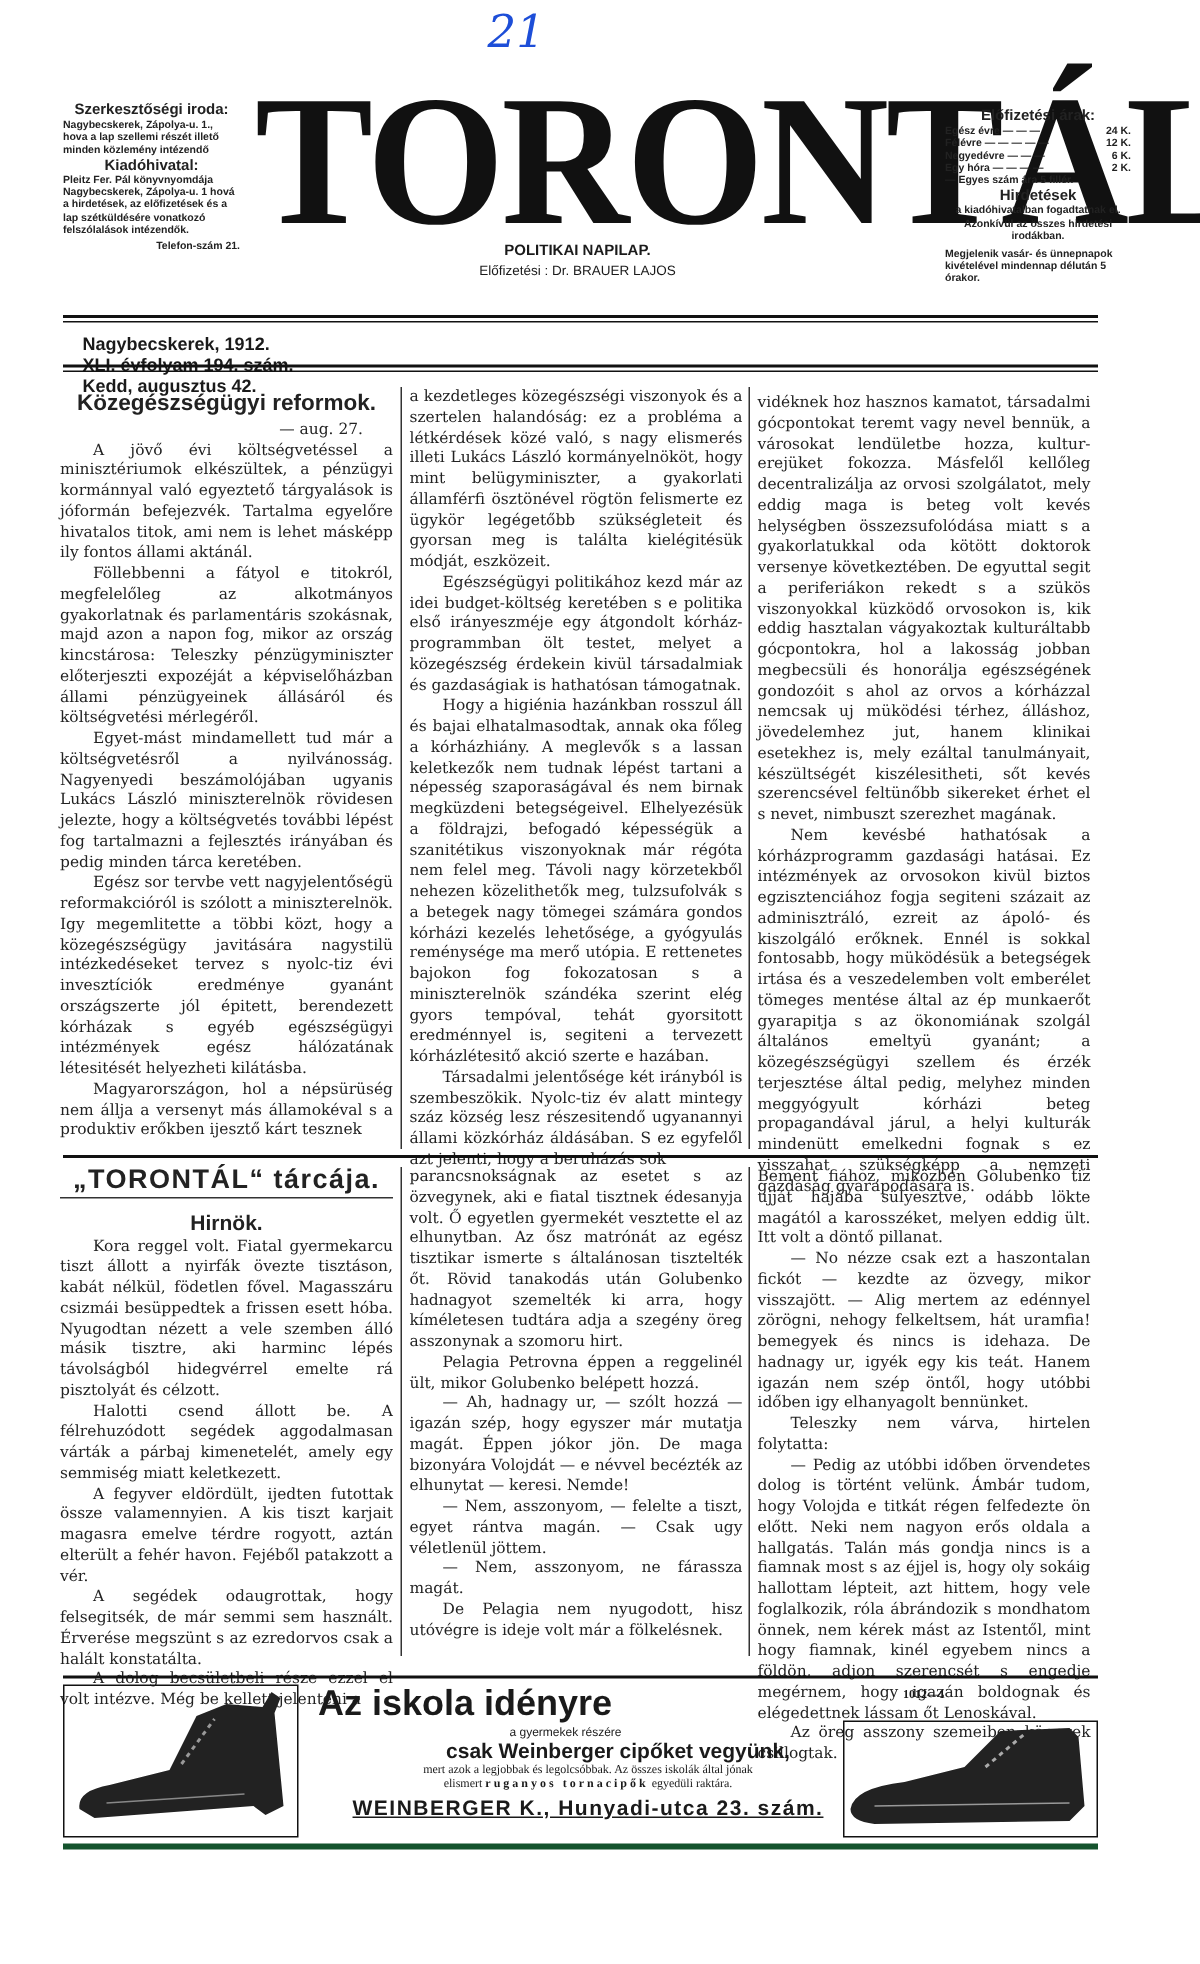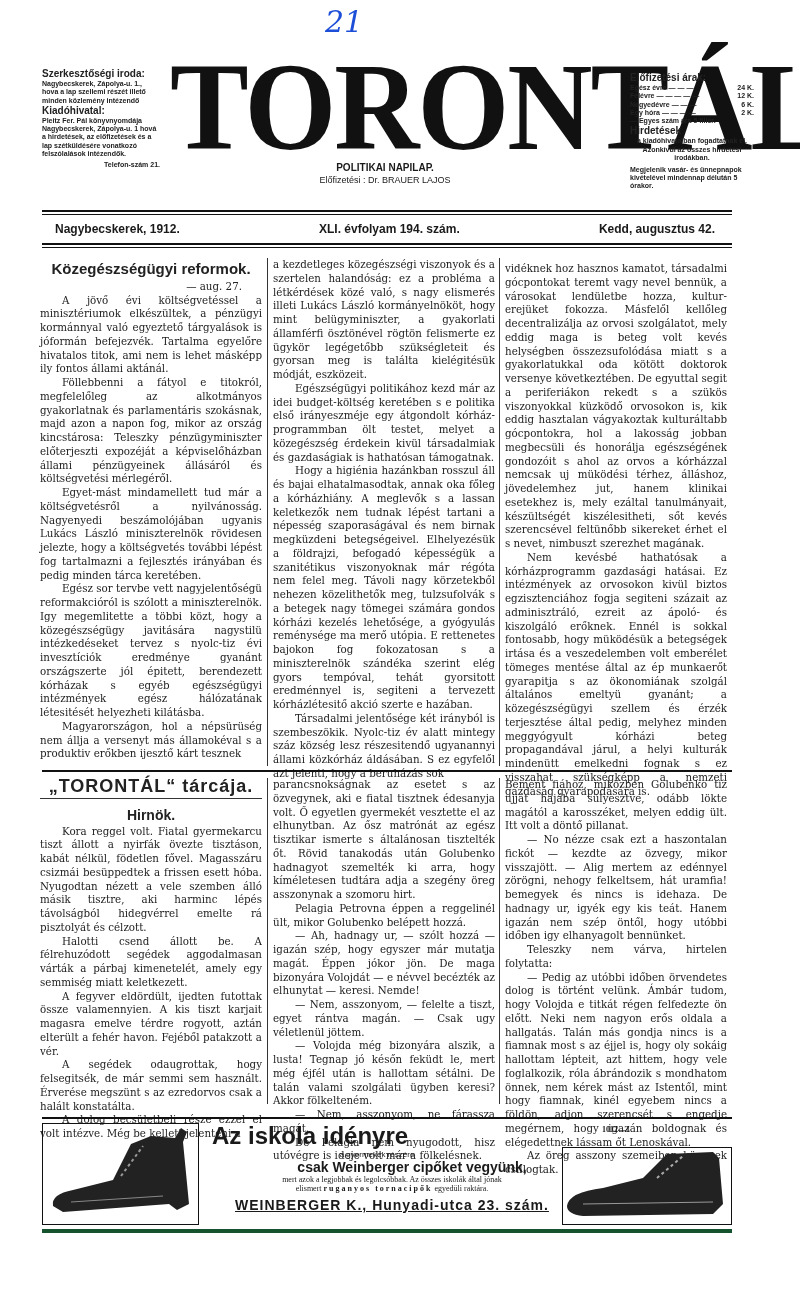--- a/index.html
+++ b/index.html
@@ -1,31 +1,31 @@
 <!DOCTYPE html>
 <html><head>
 <meta charset="utf-8">
 <style>
   html,body{margin:0;padding:0;background:#fff;}
   body{width:800px;height:1309px;position:relative;overflow:hidden;color:#1a1a1a;font-family:"DejaVu Serif",serif;}
   .abs{position:absolute;}
   .handnum{left:325px;top:4px;font-family:"DejaVu Serif",serif;font-style:italic;font-size:30px;color:#1d4ed8;}
   
   .side{font-family:"Liberation Sans",sans-serif;font-size:7px;line-height:8.2px;font-weight:bold;color:#222;}
-  .side .h{font-size:10px;font-weight:bold;margin:2px 0 2px;}
+  .side .h{font-size:10px;font-weight:bold;text-align:center;margin:2px 0 2px;}
   .side p{margin:0;}
   .left-box{left:42px;top:68px;width:118px;}
   .right-box{left:630px;top:72px;width:124px;}
   .price-row{display:flex;justify-content:space-between;}
   .masthead{left:170px;top:58px;width:430px;text-align:center;}
   .masthead .title{font-family:"Liberation Serif",serif;font-weight:bold;font-size:118px;line-height:100px;letter-spacing:-2px;transform:scaleY(1.05);color:#111;}
   .masthead .sub{font-family:"Liberation Sans",sans-serif;font-weight:bold;font-size:10px;margin-top:4px;}
   .masthead .ed{font-family:"Liberation Sans",sans-serif;font-size:9px;margin-top:2px;}
   .rule{left:42px;width:690px;background:#111;}
-  .dateline{left:55px;top:222px;width:660px;display:flex;justify-content:space-between;font-family:"Liberation Sans",sans-serif;font-weight:bold;font-size:12px;}
+  .dateline{left:55px;top:222px;width:660px;display:flex;font-family:"Liberation Sans",sans-serif;font-weight:bold;font-size:12px;flex-direction:column;}
   .col{font-size:10.3px;line-height:13.75px;text-align:justify;color:#222;}
   .col p{margin:0;text-indent:22px;}
   .col p.noind{text-indent:0;}
   .headline{font-family:"Liberation Sans",sans-serif;font-weight:bold;font-size:15px;text-align:center;margin:4px 0 4px;}
   .dateright{text-align:right;margin-right:20px;}
   .vline{width:1px;background:#333;}
   .feuilleton-title{font-family:"Liberation Sans",sans-serif;font-weight:bold;font-size:18px;text-align:center;letter-spacing:1px;border-bottom:1px solid #333;padding-bottom:4px;margin-bottom:10px;}
   .story-title{font-family:"Liberation Sans",sans-serif;font-weight:bold;font-size:14px;text-align:center;margin-bottom:2px;}
   .ad{left:42px;top:1117px;width:690px;height:110px;border-top:2px solid #111;border-bottom:4px solid #14532d;}
   .ad .box{position:absolute;border:1.5px solid #111;}
@@ -124,21 +124,20 @@
   <p>A fegyver eldördült, ijedten futottak össze valamennyien. A kis tiszt karjait magasra emelve térdre rogyott, aztán elterült a fehér havon. Fejéből patakzott a vér.</p>
   <p>A segédek odaugrottak, hogy felsegitsék, de már semmi sem használt. Érverése megszünt s az ezredorvos csak a halált konstatálta.</p>
   <p>A dolog becsületbeli része ezzel el volt intézve. Még be kellett jelenteni a</p>
 </div>
 <div class="abs vline" style="left:267px;top:778px;height:326px"></div>
 <div class="abs col" style="left:273px;top:778px;width:222px;">
   <p class="noind">parancsnokságnak az esetet s az özvegynek, aki e fiatal tisztnek édesanyja volt. Ő egyetlen gyermekét vesztette el az elhunytban. Az ősz matrónát az egész tisztikar ismerte s általánosan tisztelték őt. Rövid tanakodás után Golubenko hadnagyot szemelték ki arra, hogy kíméletesen tudtára adja a szegény öreg asszonynak a szomoru hirt.</p>
   <p>Pelagia Petrovna éppen a reggelinél ült, mikor Golubenko belépett hozzá.</p>
   <p>— Ah, hadnagy ur, — szólt hozzá — igazán szép, hogy egyszer már mutatja magát. Éppen jókor jön. De maga bizonyára Volojdát — e névvel becézték az elhunytat — keresi. Nemde!</p>
   <p>— Nem, asszonyom, — felelte a tiszt, egyet rántva magán. — Csak ugy véletlenül jöttem.</p>
-  <p>— Volojda még bizonyára alszik, a lusta! Tegnap jó későn feküdt le, mert még éjfél után is hallottam sétálni. De talán valami szolgálati ügyben keresi? Akkor fölkelteném.</p>
   <p>— Nem, asszonyom, ne fárassza magát.</p>
   <p>De Pelagia nem nyugodott, hisz utóvégre is ideje volt már a fölkelésnek.</p>
 </div>
 <div class="abs vline" style="left:499px;top:778px;height:326px"></div>
 <div class="abs col" style="left:505px;top:778px;width:222px;">
   <p class="noind">Bement fiához, miközben Golubenko tiz ujját hajába sülyesztve, odább lökte magától a karosszéket, melyen eddig ült. Itt volt a döntő pillanat.</p>
   <p>— No nézze csak ezt a haszontalan fickót — kezdte az özvegy, mikor visszajött. — Alig mertem az edénnyel zörögni, nehogy felkeltsem, hát uramfia! bemegyek és nincs is idehaza. De hadnagy ur, igyék egy kis teát. Hanem igazán nem szép öntől, hogy utóbbi időben igy elhanyagolt bennünket.</p>
   <p>Teleszky nem várva, hirtelen folytatta:</p>
   <p>— Pedig az utóbbi időben örvendetes dolog is történt velünk. Ámbár tudom, hogy Volojda e titkát régen felfedezte ön előtt. Neki nem nagyon erős oldala a hallgatás. Talán más gondja nincs is a fiamnak most s az éjjel is, hogy oly sokáig hallottam lépteit, azt hittem, hogy vele foglalkozik, róla ábrándozik s mondhatom önnek, nem kérek mást az Istentől, mint hogy fiamnak, kinél egyebem nincs a földön, adjon szerencsét s engedje megérnem, hogy igazán boldognak és elégedettnek lássam őt Lenoskával.</p>
   <p>Az öreg asszony szemeiben könnyek csillogtak.</p>

